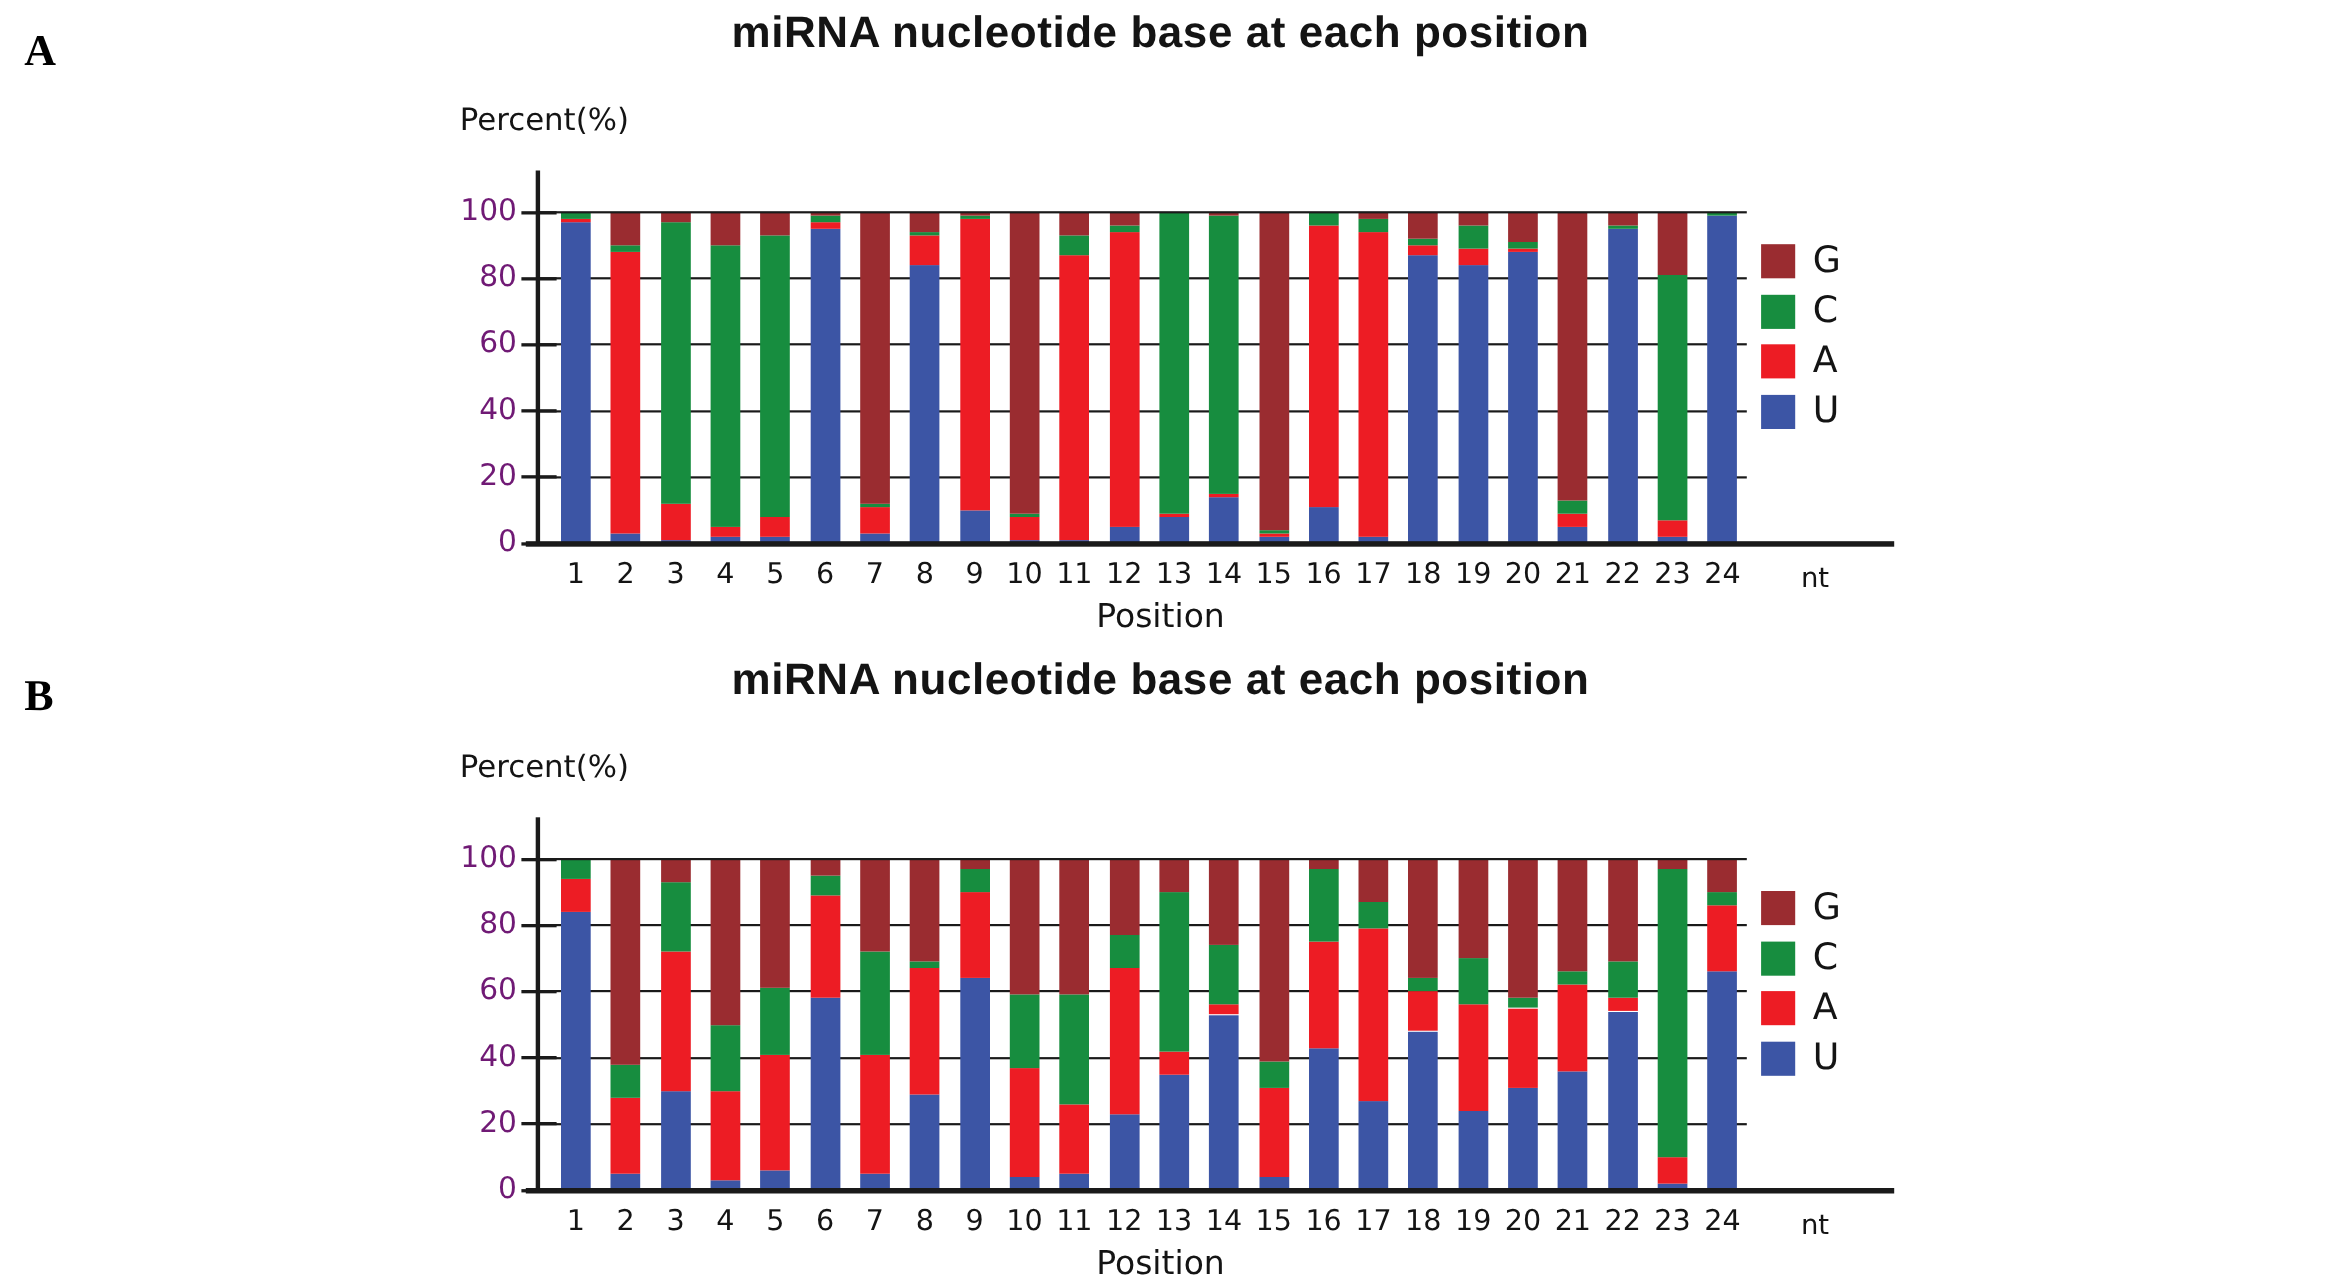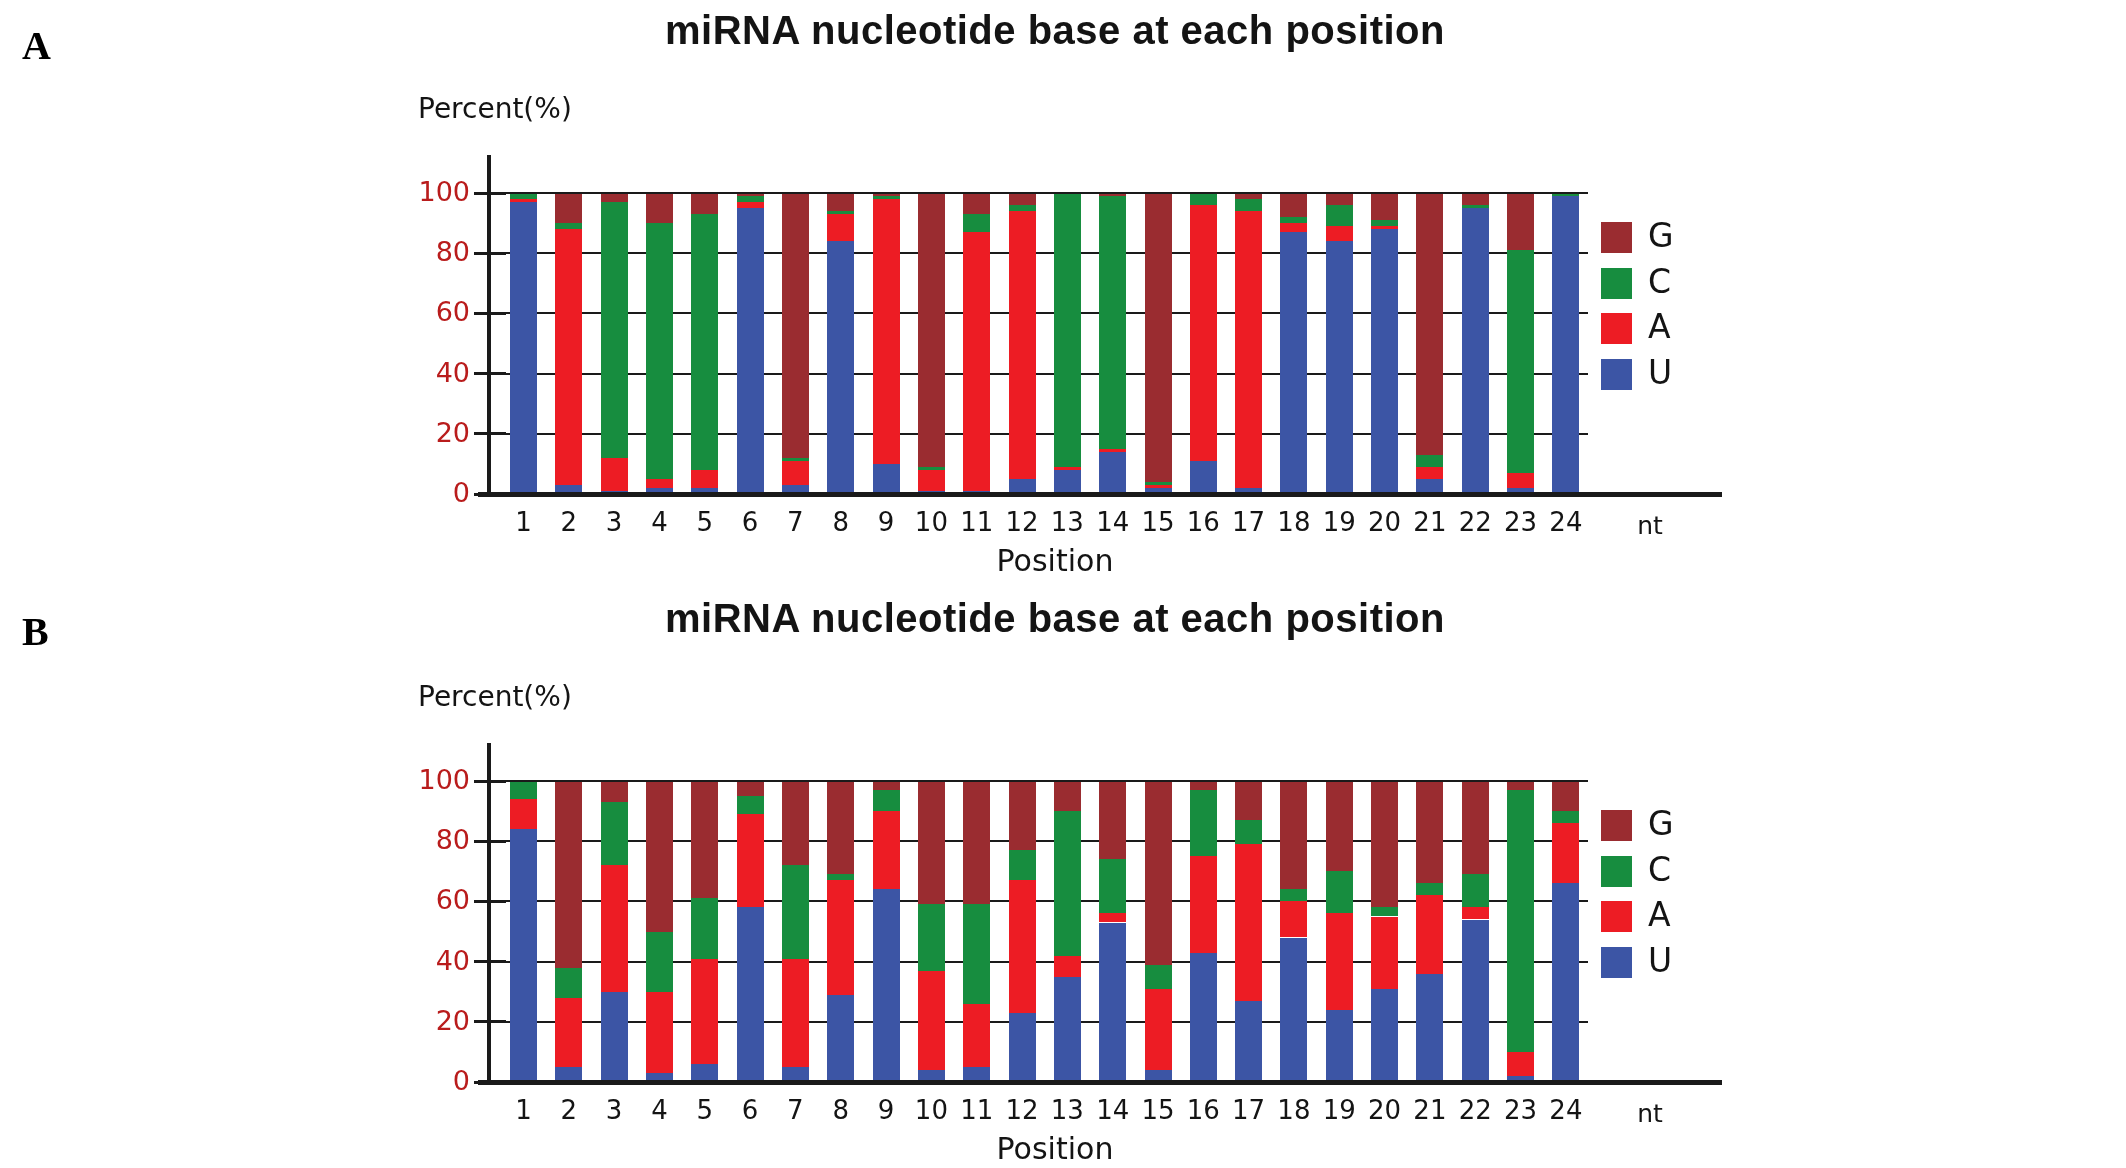--- a/index.html
+++ b/index.html
@@ -11,21 +11,21 @@
           font-family:"Liberation Sans",sans-serif;font-weight:bold;font-size:40px;
           letter-spacing:0.5px;color:#141414;}
   .pylab{position:absolute;font-size:28px;color:#141414;}
   .pxlab{position:absolute;left:390px;width:1330px;text-align:center;font-size:30px;color:#141414;}
   .pnt{position:absolute;width:70px;text-align:center;font-size:25px;color:#141414;}
   .grid{position:absolute;height:2px;background:#1a1a1a;z-index:1;}
   .grid100{z-index:4;}
   .vaxis{position:absolute;width:4px;background:#1a1a1a;z-index:5;}
   .baseline{position:absolute;height:5px;background:#1a1a1a;z-index:5;}
   .ytick{position:absolute;width:32px;height:3px;background:#1a1a1a;z-index:6;}
-  .yticklabel{position:absolute;width:90px;text-align:right;font-size:27px;color:#b91c1c;z-index:6;}
+  .yticklabel{position:absolute;width:90px;text-align:right;font-size:27px;color:#701a75;z-index:6;}
   .seg{position:absolute;z-index:3;}
   .catlabel{position:absolute;width:46px;text-align:center;font-size:26px;color:#141414;}
   .lgsw{position:absolute;width:31px;height:31px;z-index:3;}
   .lglabel{position:absolute;font-size:33px;color:#141414;}
 </style>
 </head>
 <body>
 
 <div id="canvas">
   <div class="pletter" style="left:22px;top:22px;">A</div>

